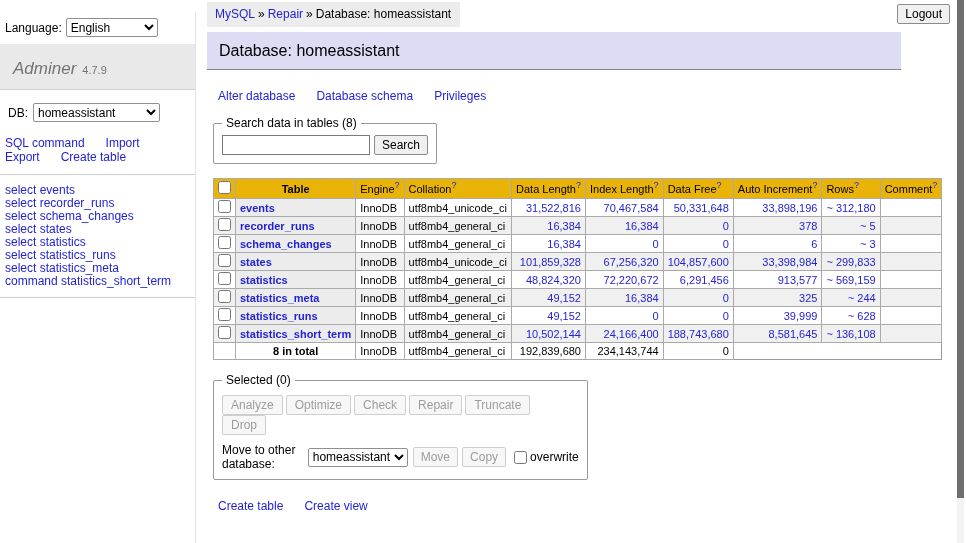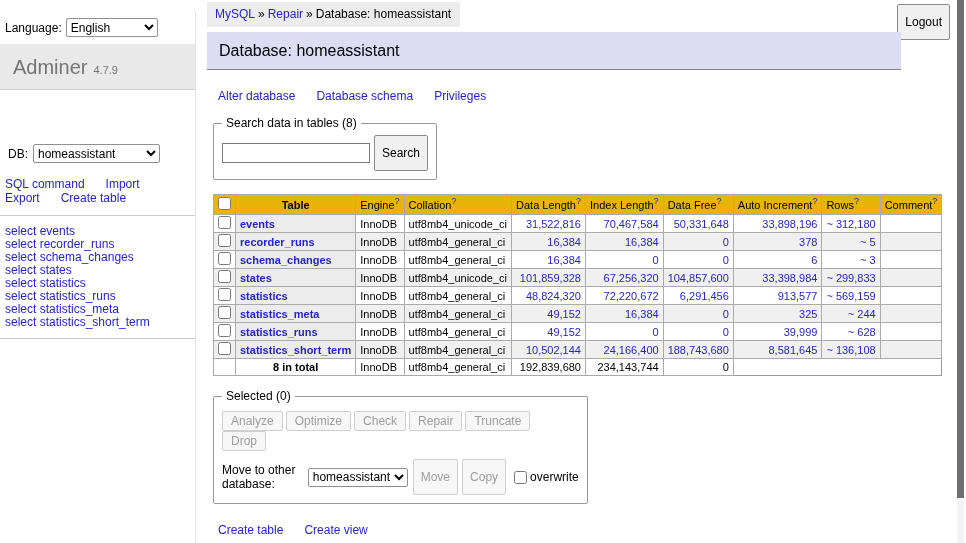--- a/index.html
+++ b/index.html
@@ -13,37 +13,37 @@
   
   #sidebar { position:absolute; left:0; top:12px; width:196px; height:543px; border-right:1px solid #e3e3e3; background:#fff; }
   .lang-row { padding:6px 5px 5px 5px; }
   .lang-row label { margin-right:4px; }
   select {
     font-family:"Liberation Sans", sans-serif; font-size:12px;
     border:1px solid #8f8f8f; background:#fff; height:19px; border-radius:2px;
   }
   .lang-select { width:92px; }
   #sidebar h1 { background:#e9e9e9; border-bottom:1px solid #d0d0d0; padding:8px 12px 9px 13px; font-weight:normal; margin-top:2px; }
-  .logo { font-size:20px; color:#747474;margin-top:8px; }
+  .logo { font-style:italic; font-size:17px; color:#747474;margin-top:8px; }
   .version { font-size:11px; color:#747474; margin-left:6px; }
-  .db-row { padding:6px 8px 2px 8px;margin-top:48px; }
+  .db-row { padding:13px 8px 2px 8px; }
   .db-row label { margin-right:5px; }
   .db-select { width:127px; }
   .menu-links { padding:10px 0 10px 5px; border-bottom:1px solid #ccc; margin-top:2px; }
   .menu-links div { line-height:14px; }
   .menu-links a { margin-right:21px; }
   #table-links { padding:9px 0 9px 5px; border-bottom:1px solid #ccc; }
   #table-links a { display:block; line-height:13px; }
 
   
   #breadcrumb { position:absolute; left:207px; top:2px; background:#ececec; padding:5px 9px 6px 8px; }
   .crumb-sep { color:#000; margin:0 3px; }
   .btn {
     font-family:"Liberation Sans", sans-serif; font-size:12px; color:#000;
-    background:#f0f0f0; border:1px solid #8b8b8b; border-radius:2px; padding:10px 7px; cursor:pointer;
+    background:#f0f0f0; border:1px solid #8b8b8b; border-radius:2px; padding:2px 7px; cursor:pointer;
   }
   .btn:disabled { color:#9d9d9d; border-color:#cecece; background:#f7f7f7; }
   #logout-btn { position:absolute; top:4px; right:16px; }
 
   
   #content { position:absolute; left:207px; top:32px; width:694px; }
   h2.page-title { background:#dcdcf4; border-bottom:1px solid #848484; padding:10px 12px 9px 12px; font-size:16px; font-weight:normal; }
   .page-links { margin:19px 0 0 11px; }
   .page-links a, .inline-links a { margin-right:21px; }
   h3 { font-size:15px; font-weight:normal; margin:17px 0 0 6px; }
@@ -106,21 +106,21 @@
     </div>
   </div>
   <div id="table-links">
     <a>select events</a>
     <a>select recorder_runs</a>
     <a>select schema_changes</a>
     <a>select states</a>
     <a>select statistics</a>
     <a>select statistics_runs</a>
     <a>select statistics_meta</a>
-    <a>select statistics_short_term</a>
+    <a>command statistics_short_term</a>
   </div>
 </div>
 
 <div id="breadcrumb">
   <a>MySQL</a><span class="crumb-sep">»</span><a>Repair</a><span class="crumb-sep">»</span><span>Database: homeassistant</span>
 </div>
 <button id="logout-btn" class="btn">Logout</button>
 
 <div id="content">
   <h2 class="page-title">Database: homeassistant</h2>

